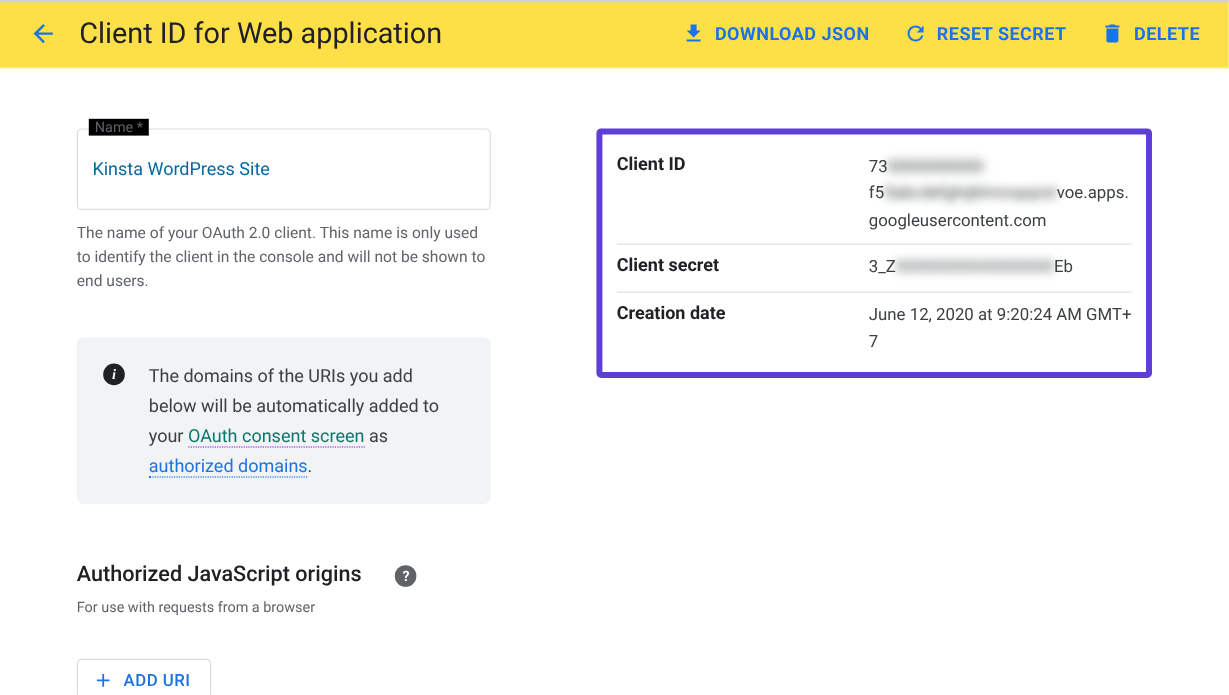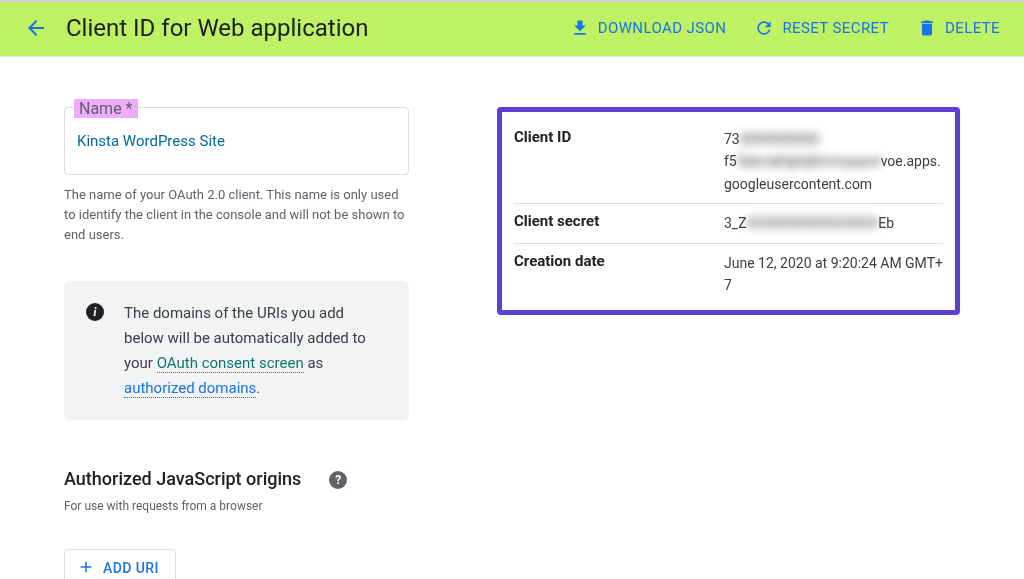--- a/index.html
+++ b/index.html
@@ -15,21 +15,21 @@
       width: 1024px;
       height: 579px;
       overflow: hidden;
     }
 
     .header {
       display: flex;
       align-items: center;
       padding: 12px 24px 14px 24px;
       border-bottom: 1px solid #e8eaed;
-      background: #bef264;
+      background: #fde047;
       border-top: 2px solid #d0d0d0;
     }
 
     .back-btn {
       color: #1a73e8;
       cursor: pointer;
       margin-right: 18px;
       display: flex;
       align-items: center;
     }
@@ -45,21 +45,21 @@
       display: flex;
       gap: 28px;
     }
 
     .action-btn {
       display: flex;
       align-items: center;
       gap: 8px;
       color: #1a73e8;
       font-size: 15px;
-      font-weight: 400;
+      font-weight: 700;
       letter-spacing: 0.4px;
       cursor: pointer;
       user-select: none;
       justify-content: space-between;
     }
 
     .content {
       display: flex;
       padding: 50px 64px 0 64px;
       gap: 88px;
@@ -76,23 +76,23 @@
 
     .field-wrapper {
       position: relative;
       margin-bottom: 10px;
     }
 
     .field-label {
       position: absolute;
       top: -8px;
       left: 10px;
-      background: #f0abfc;
+      background: #000000;
       padding: 0 5px;
-      font-size: 16px;
+      font-size: 12px;
       color: #5f6368;
     }
 
     .text-input {
       width: 100%;
       border: 1px solid #dadce0;
       border-radius: 4px;
       padding: 24px 12px;
       font-size: 15px;
       color: #0369a1;

